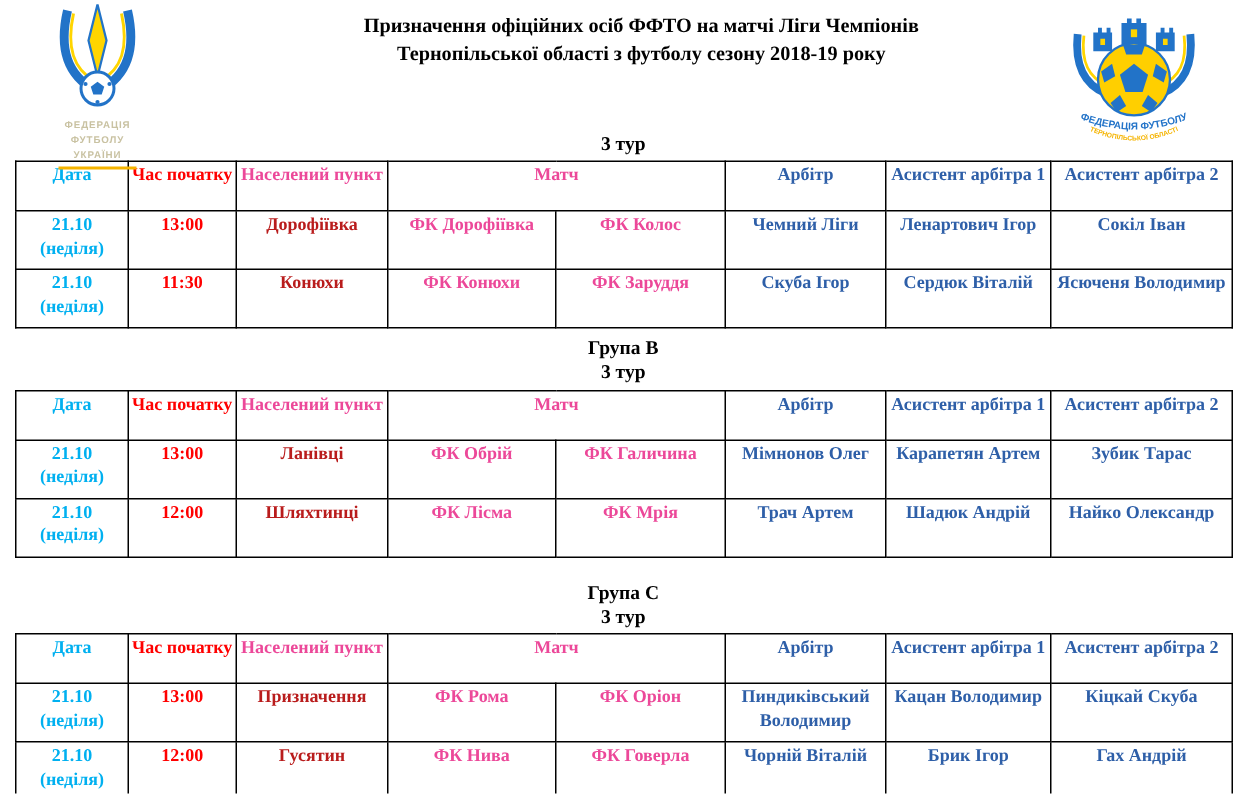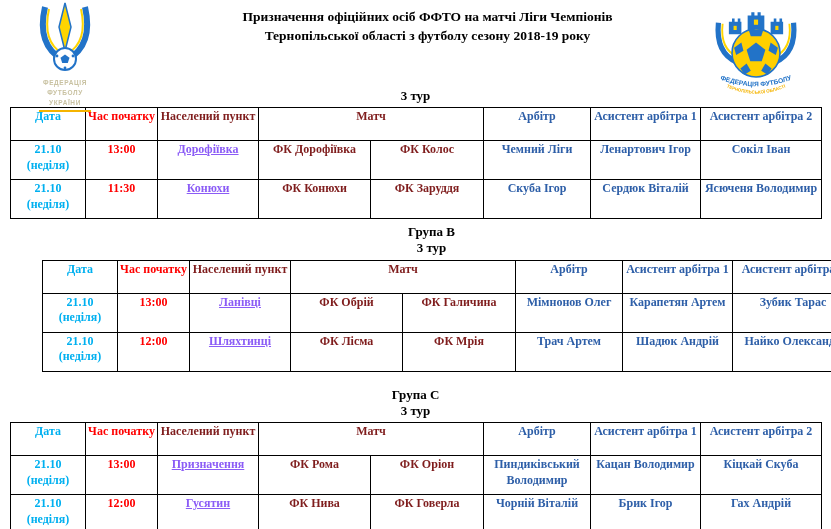--- a/index.html
+++ b/index.html
@@ -13,34 +13,34 @@
   .logo-left{position:absolute;left:22px;top:2px;width:86px;text-align:center;}
   .logo-left .caption{margin-top:2px;font-family:"Liberation Sans",sans-serif;font-weight:bold;
     font-size:6.5px;line-height:1.5;letter-spacing:.6px;color:#c9c2a2;}
   .logo-left .caption span{display:block;}
   .logo-left .rule{width:52px;height:2px;background:#F5B400;margin:3px auto 0;}
   .logo-right{position:absolute;left:708px;top:6px;width:96px;}
 
   
   .group-title{text-align:center;font-weight:bold;font-size:13px;line-height:1.25;color:#000;}
   .group-a{margin-top:42px;}
-  .group-b{margin-top:5px;margin-left:32px;}
+  .group-b{margin-top:5px;}
   .group-c{margin-top:15px;}
 
   
   table.sched{border-collapse:collapse;table-layout:fixed;width:811px;margin:3px 0 0 10px;border-radius:22px;}
   table.sched th,table.sched td{border:1px solid #000;font-weight:bold;font-size:12px;
     text-align:center;vertical-align:top;padding:1px 2px;line-height:1.3;overflow:hidden;}
   table.sched th{height:30px;}
   table.sched td{height:36px;}
   .cyan{color:#00B0F0;}
   .red{color:#FF0000;}
-  .olive{color:#8b5cf6;text-decoration:underline;}
+  .olive{color:#b91c1c;}
   .blue{color:#2E5FA8;}
-  .black{color:#7f1d1d;}
+  .black{color:#ec4899;}
 </style>
 </head>
 <body>
 
 <div class="page">
 
   <div class="logo-left">
     <svg width="84" height="70" viewBox="0 0 84 70">
       <path d="M22 5 C16 31 22 48 40 58" stroke="#2273C8" stroke-width="6" fill="none"></path>
       <path d="M26 7 C21 30 26 44 40 52" stroke="#FFD500" stroke-width="2" fill="none"></path>

